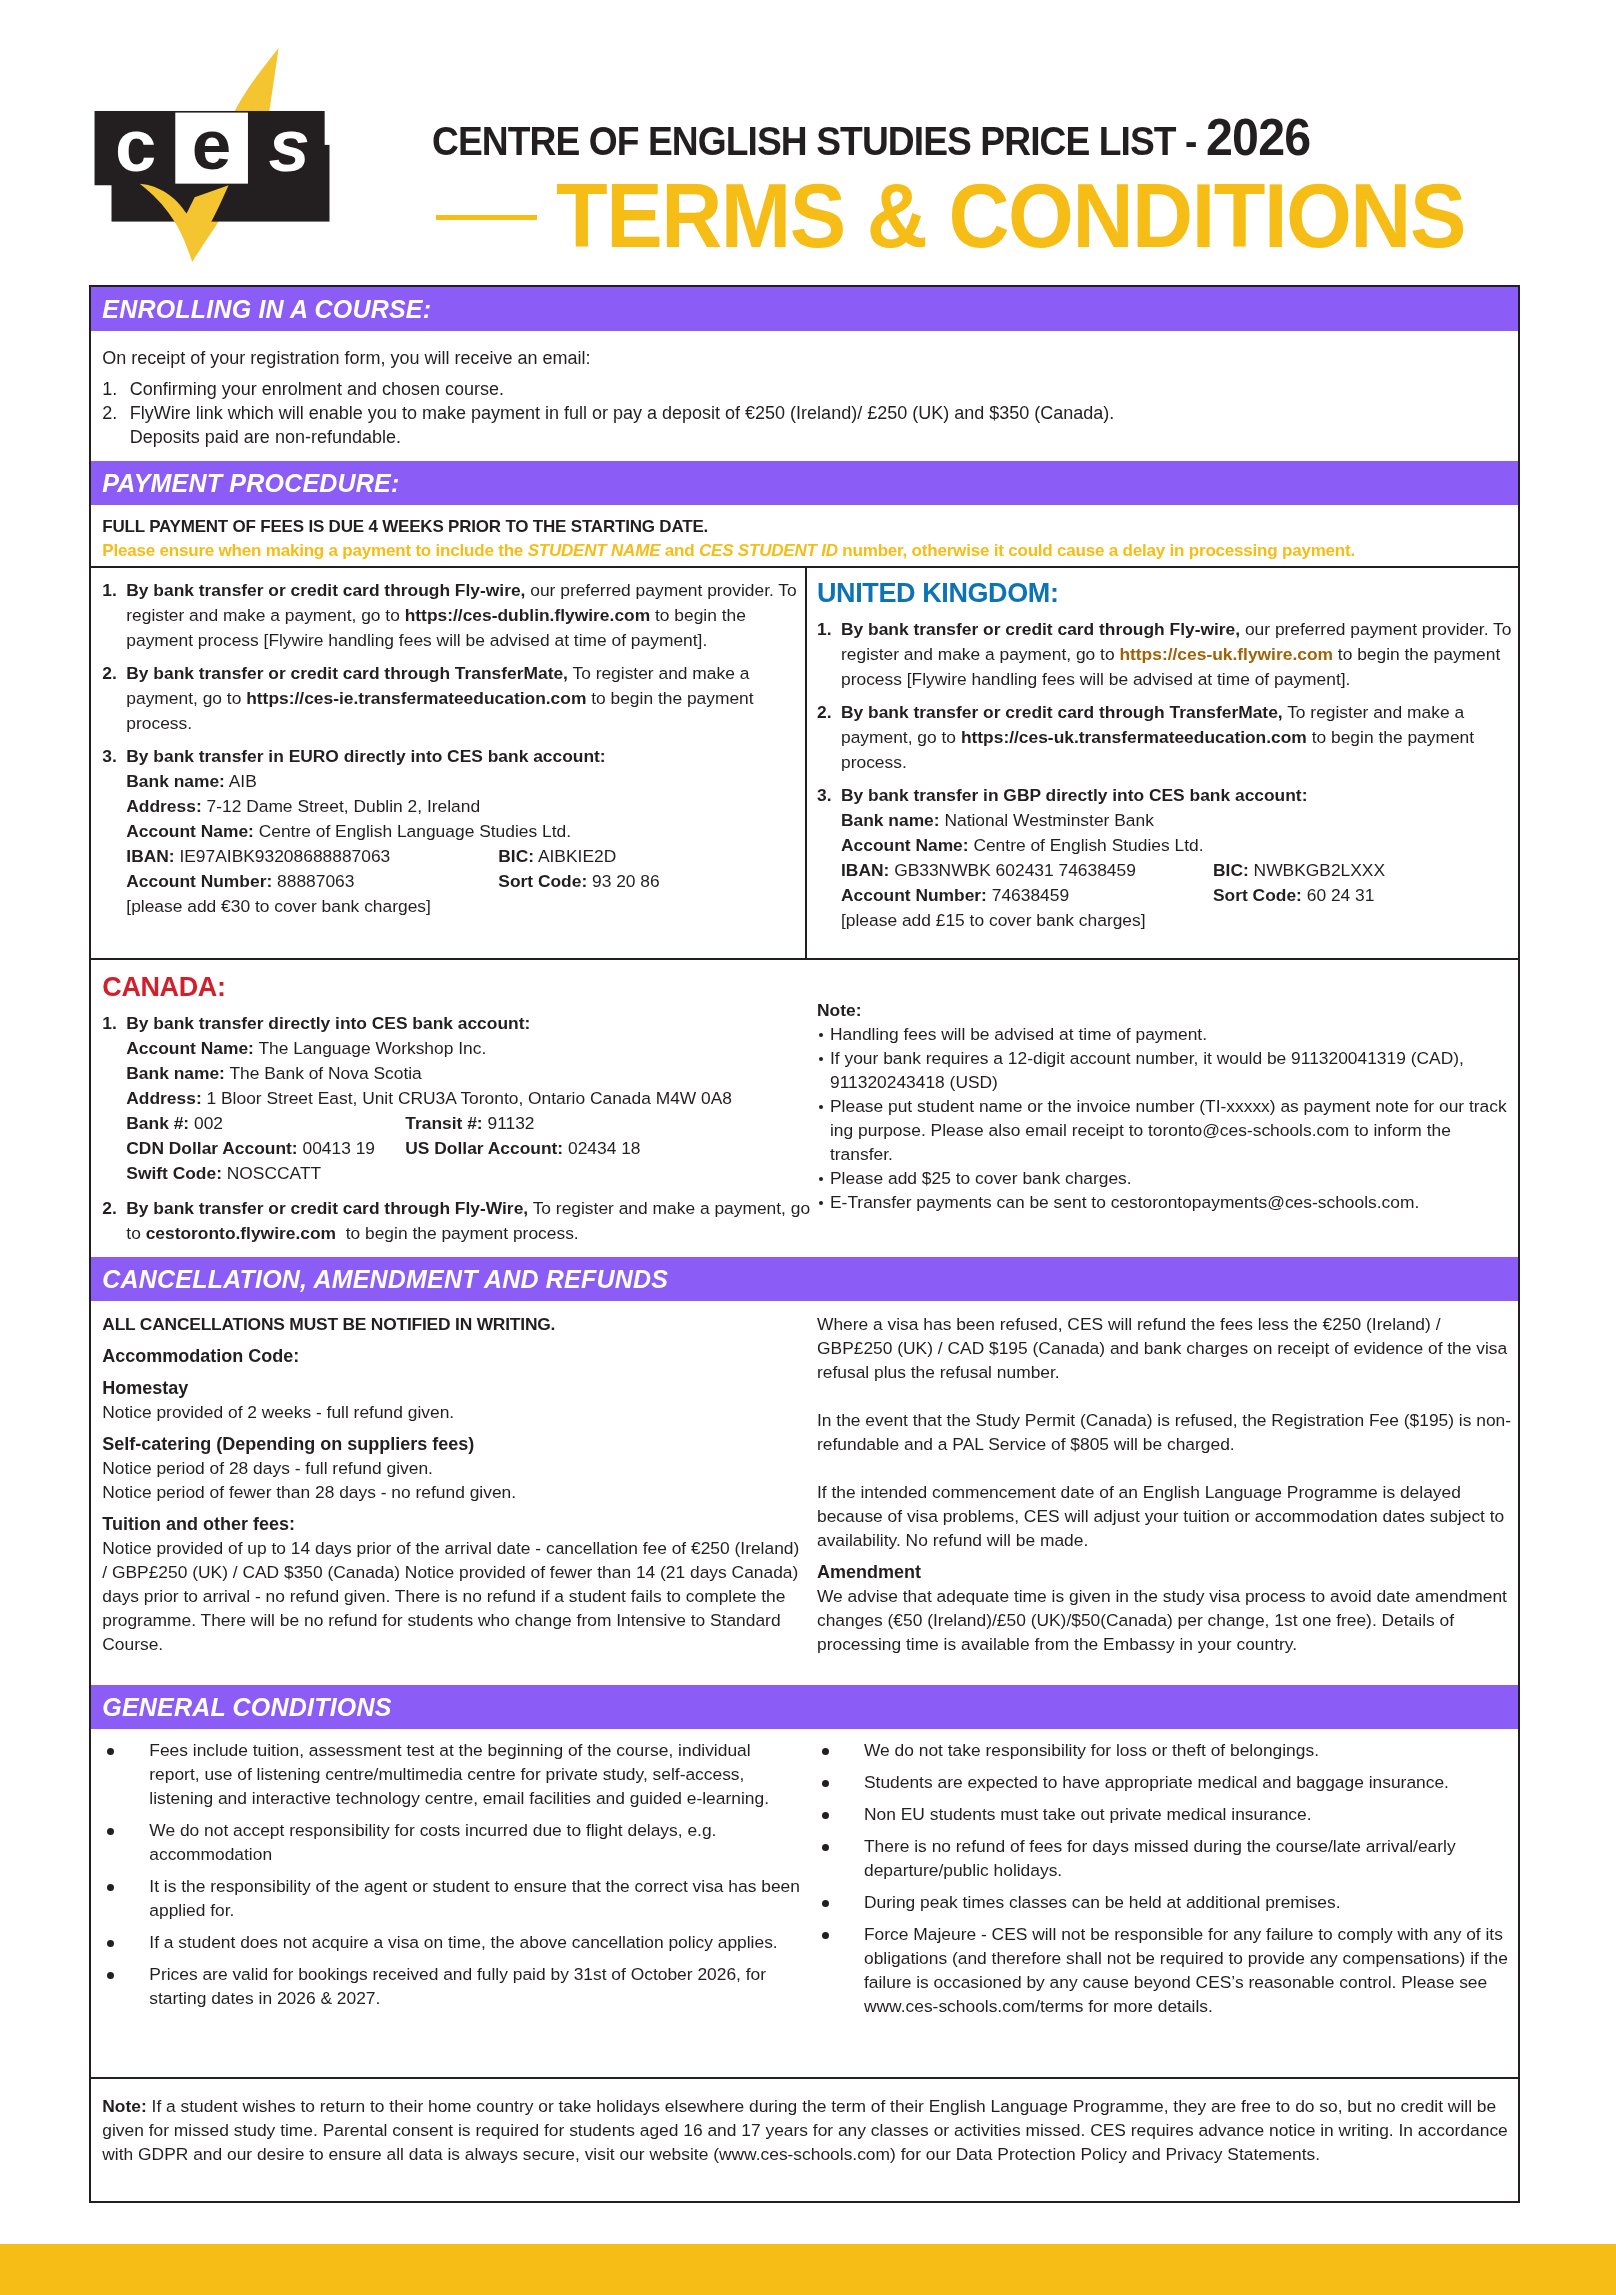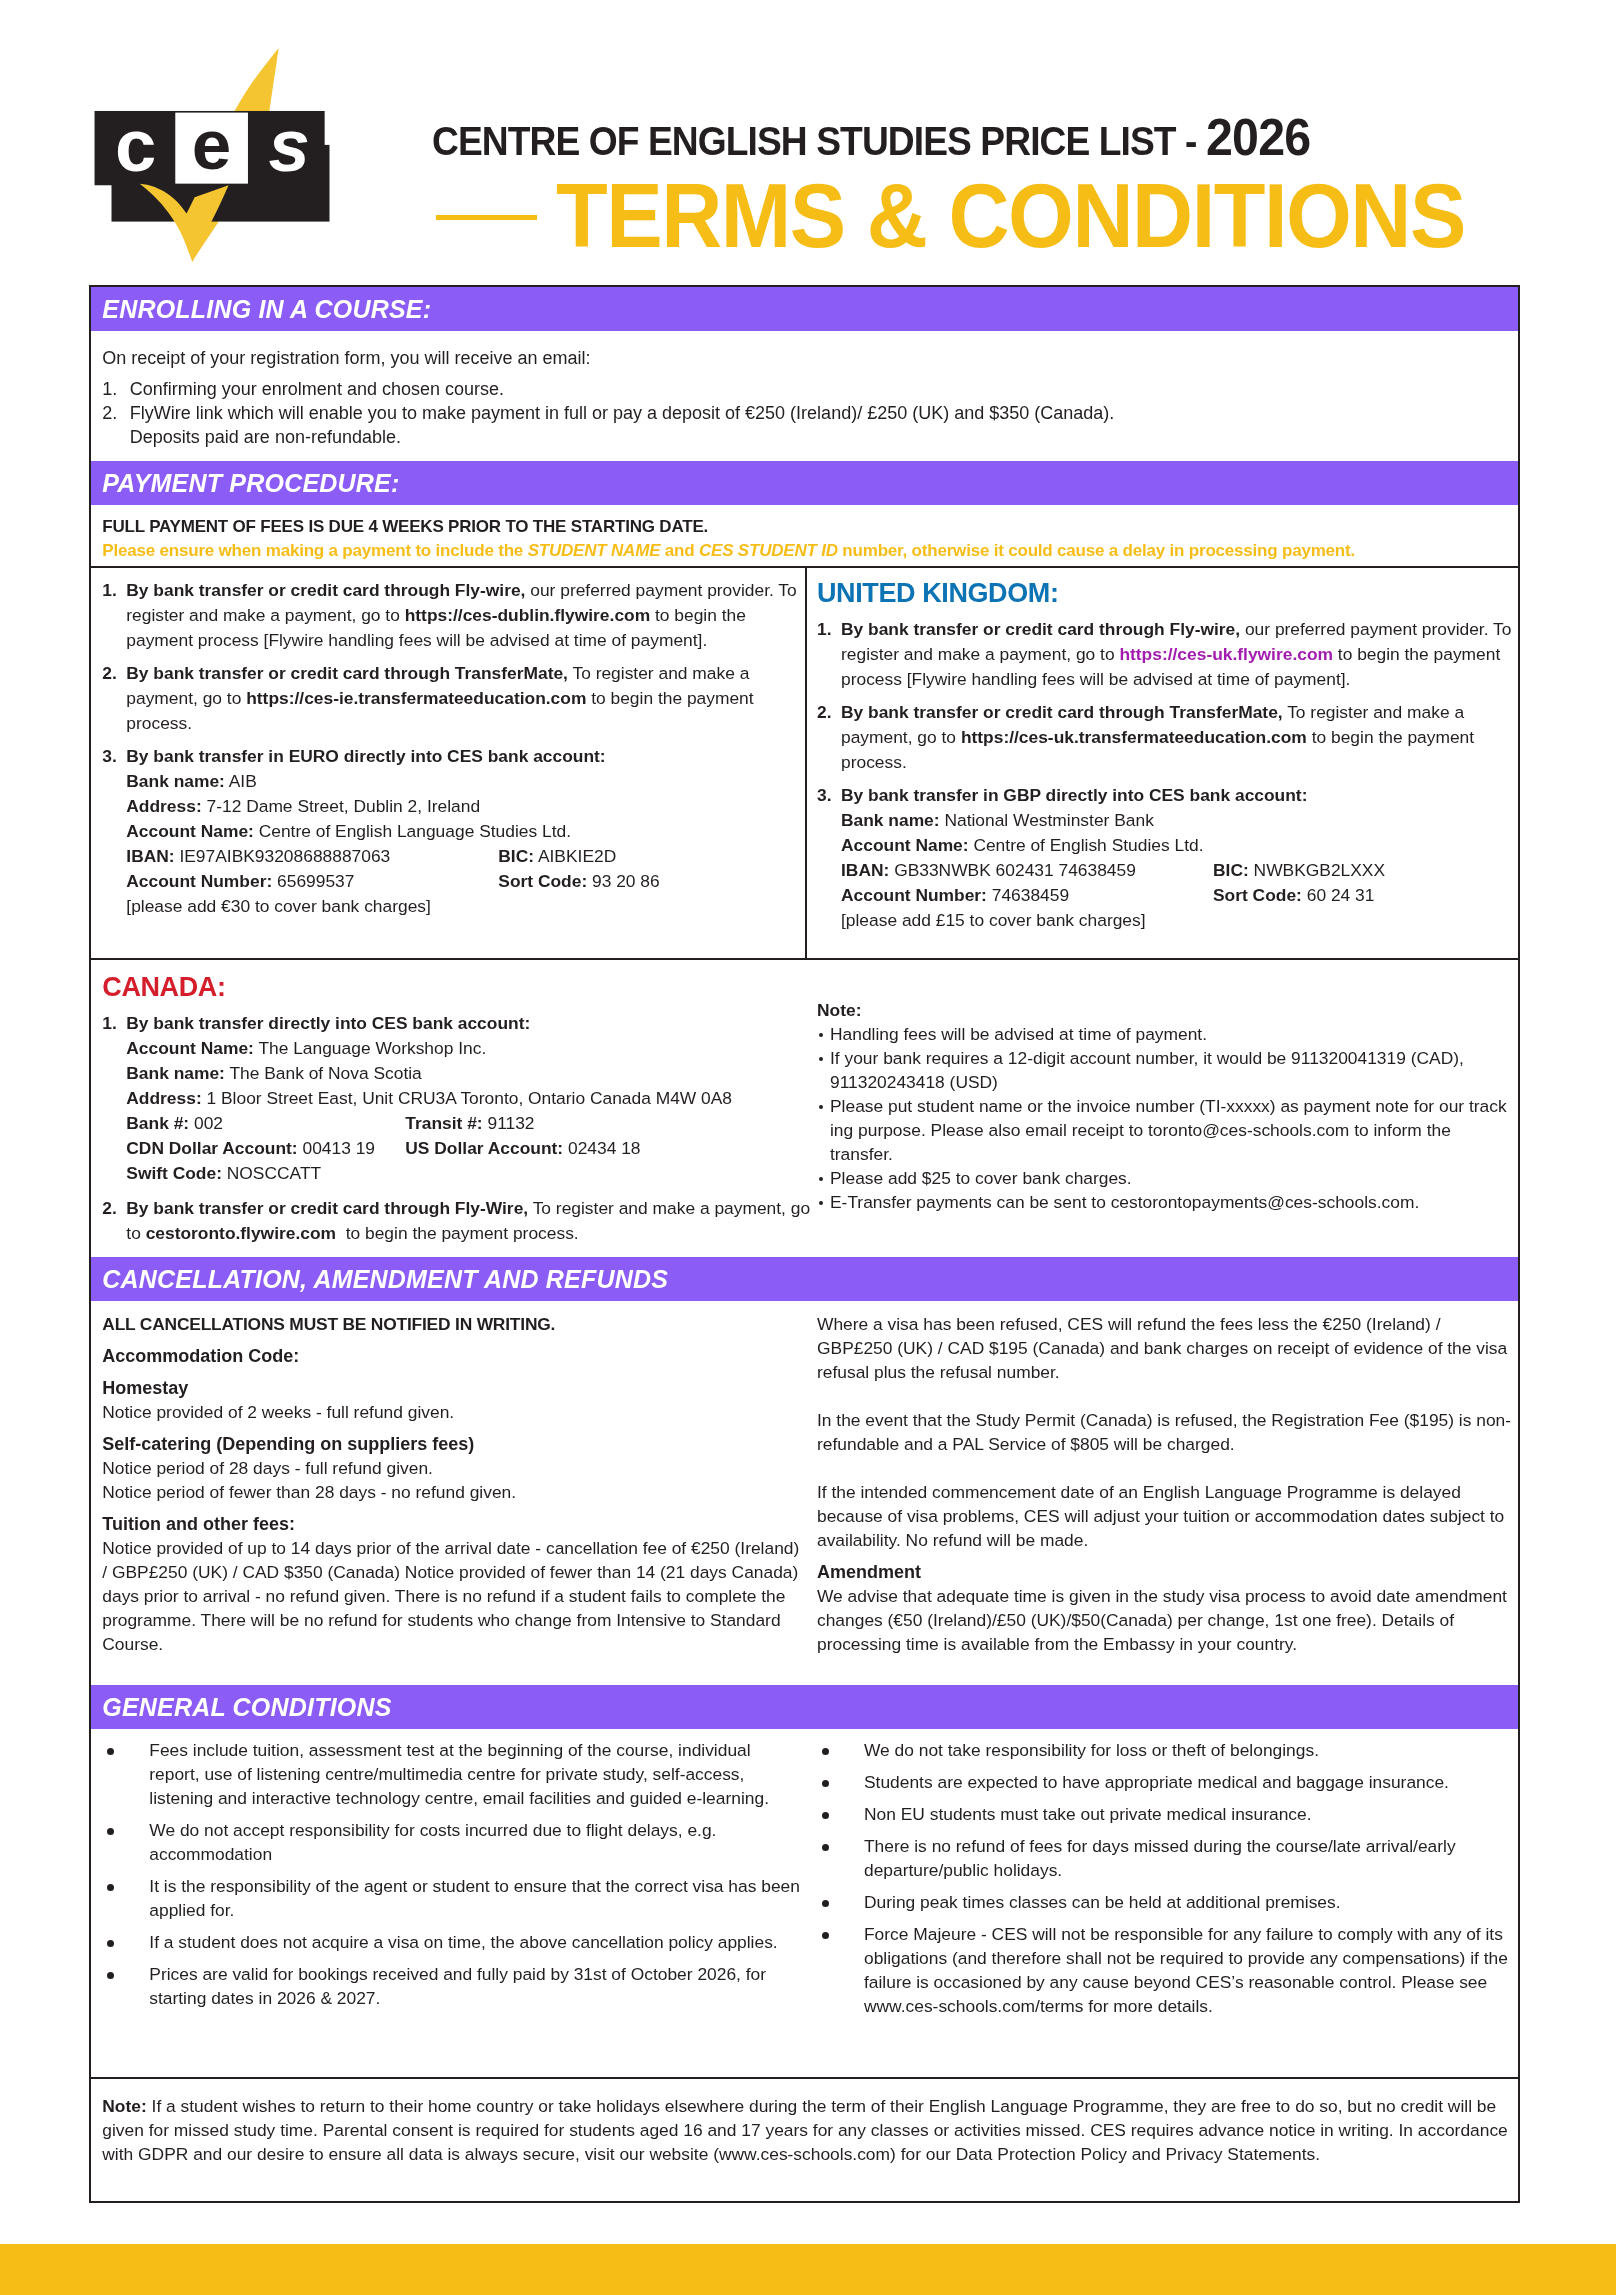--- a/index.html
+++ b/index.html
@@ -119,32 +119,32 @@
       <span class="n">3.</span><span class="b">By bank transfer in EURO directly into CES bank account:</span>
       <div>
         <div><span class="b">Bank name:</span><span> AIB</span></div>
         <div><span class="b">Address:</span><span> 7-12 Dame Street, Dublin 2, Ireland</span></div>
         <div><span class="b">Account Name:</span><span> Centre of English Language Studies Ltd.</span></div>
         <div class="kv-row">
             <div class="c1"><span class="b">IBAN:</span><span> IE97AIBK93208688887063</span></div>
             <div><span class="b">BIC:</span><span> AIBKIE2D</span></div>
           </div>
         <div class="kv-row">
-            <div class="c1"><span class="b">Account Number:</span><span> 65699537</span></div>
+            <div class="c1"><span class="b">Account Number:</span><span> 88887063</span></div>
             <div><span class="b">Sort Code:</span><span> 93 20 86</span></div>
           </div>
         <div>[please add €30 to cover bank charges]</div>
       </div>
     </div>
   </div>
 
   <div class="section" style="left:726px; top:291px; width:695px;">
     <div class="country" style="color:#0c73b4;">UNITED KINGDOM:</div>
     <div class="pay-item">
-      <span class="n">1.</span><span class="b">By bank transfer or credit card through Fly-wire,</span><span> our preferred payment provider. To register and make a payment, go to </span><a class="b" style="color:#a21caf;text-decoration:none;">https://ces-uk.flywire.com</a><span> to begin the payment process [Flywire handling fees will be advised at time of payment].</span>
+      <span class="n">1.</span><span class="b">By bank transfer or credit card through Fly-wire,</span><span> our preferred payment provider. To register and make a payment, go to </span><a class="b" style="color:#a16207;text-decoration:none;">https://ces-uk.flywire.com</a><span> to begin the payment process [Flywire handling fees will be advised at time of payment].</span>
     </div>
     <div class="pay-item">
       <span class="n">2.</span><span class="b">By bank transfer or credit card through TransferMate,</span><span> To register and make a payment, go to </span><a class="b" style="color:#231f20;text-decoration:none;">https://ces-uk.transfermateeducation.com</a><span> to begin the payment process.</span>
     </div>
     <div class="pay-item" style="margin-bottom:0;">
       <span class="n">3.</span><span class="b">By bank transfer in GBP directly into CES bank account:</span>
       <div>
         <div><span class="b">Bank name:</span><span> National Westminster Bank</span></div>
         <div><span class="b">Account Name:</span><span> Centre of English Studies Ltd.</span></div>
         <div class="kv-row">

